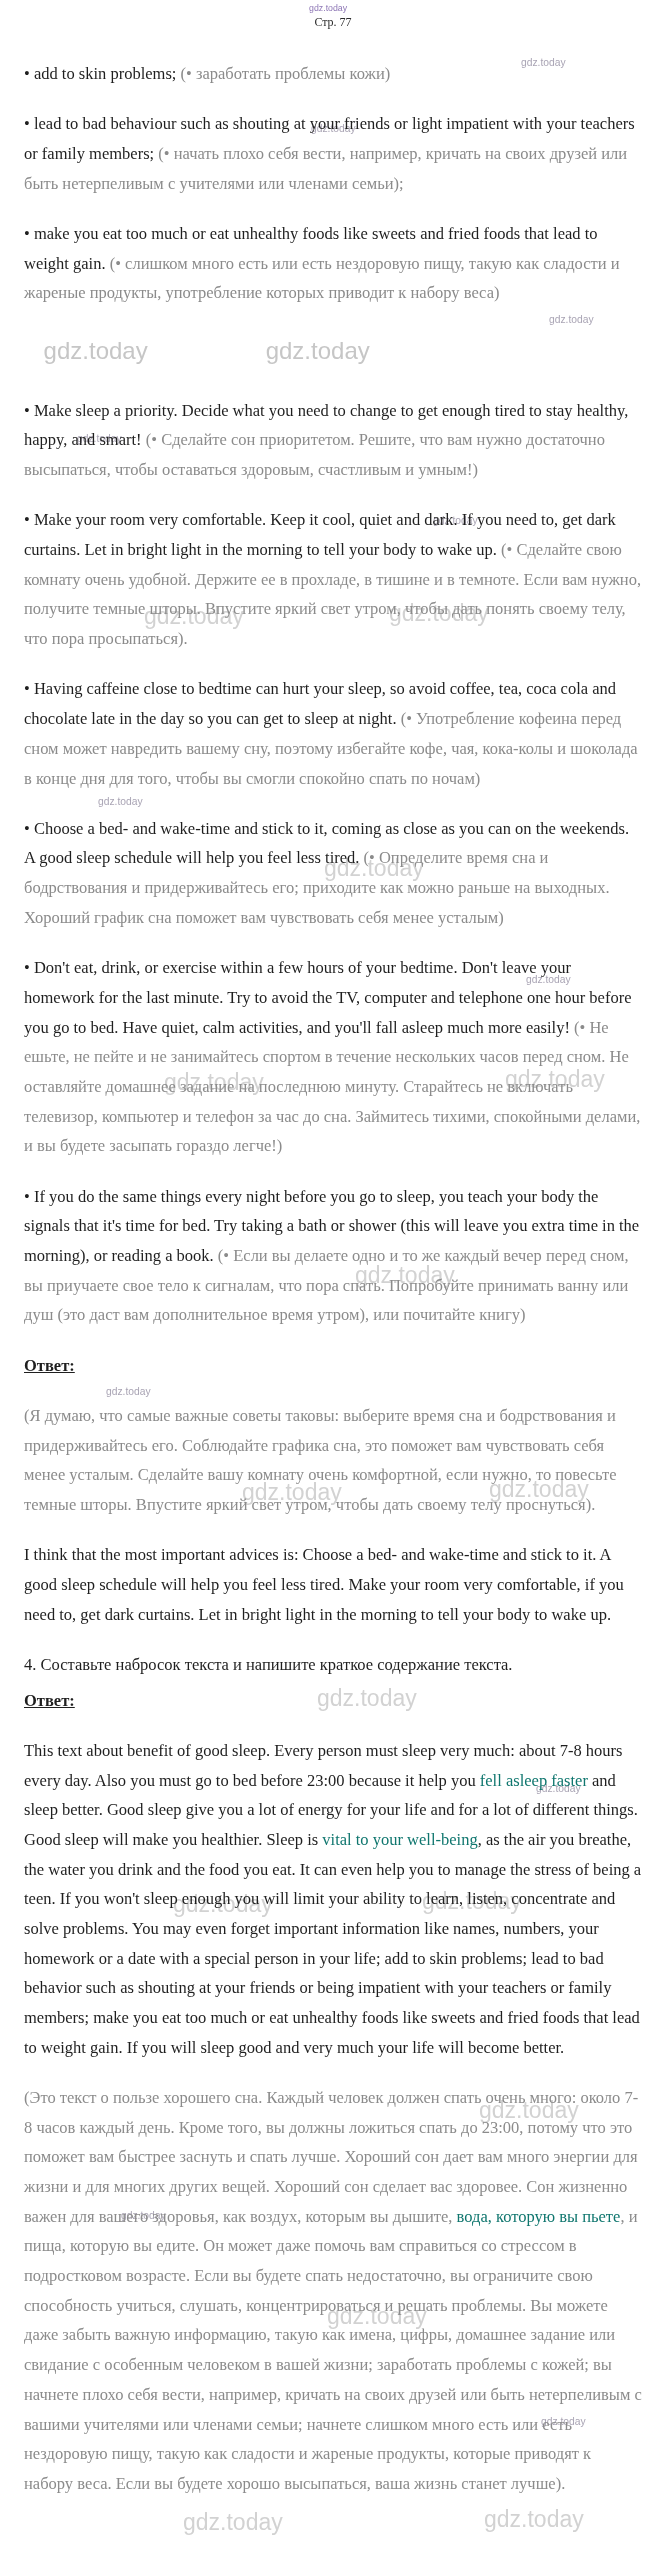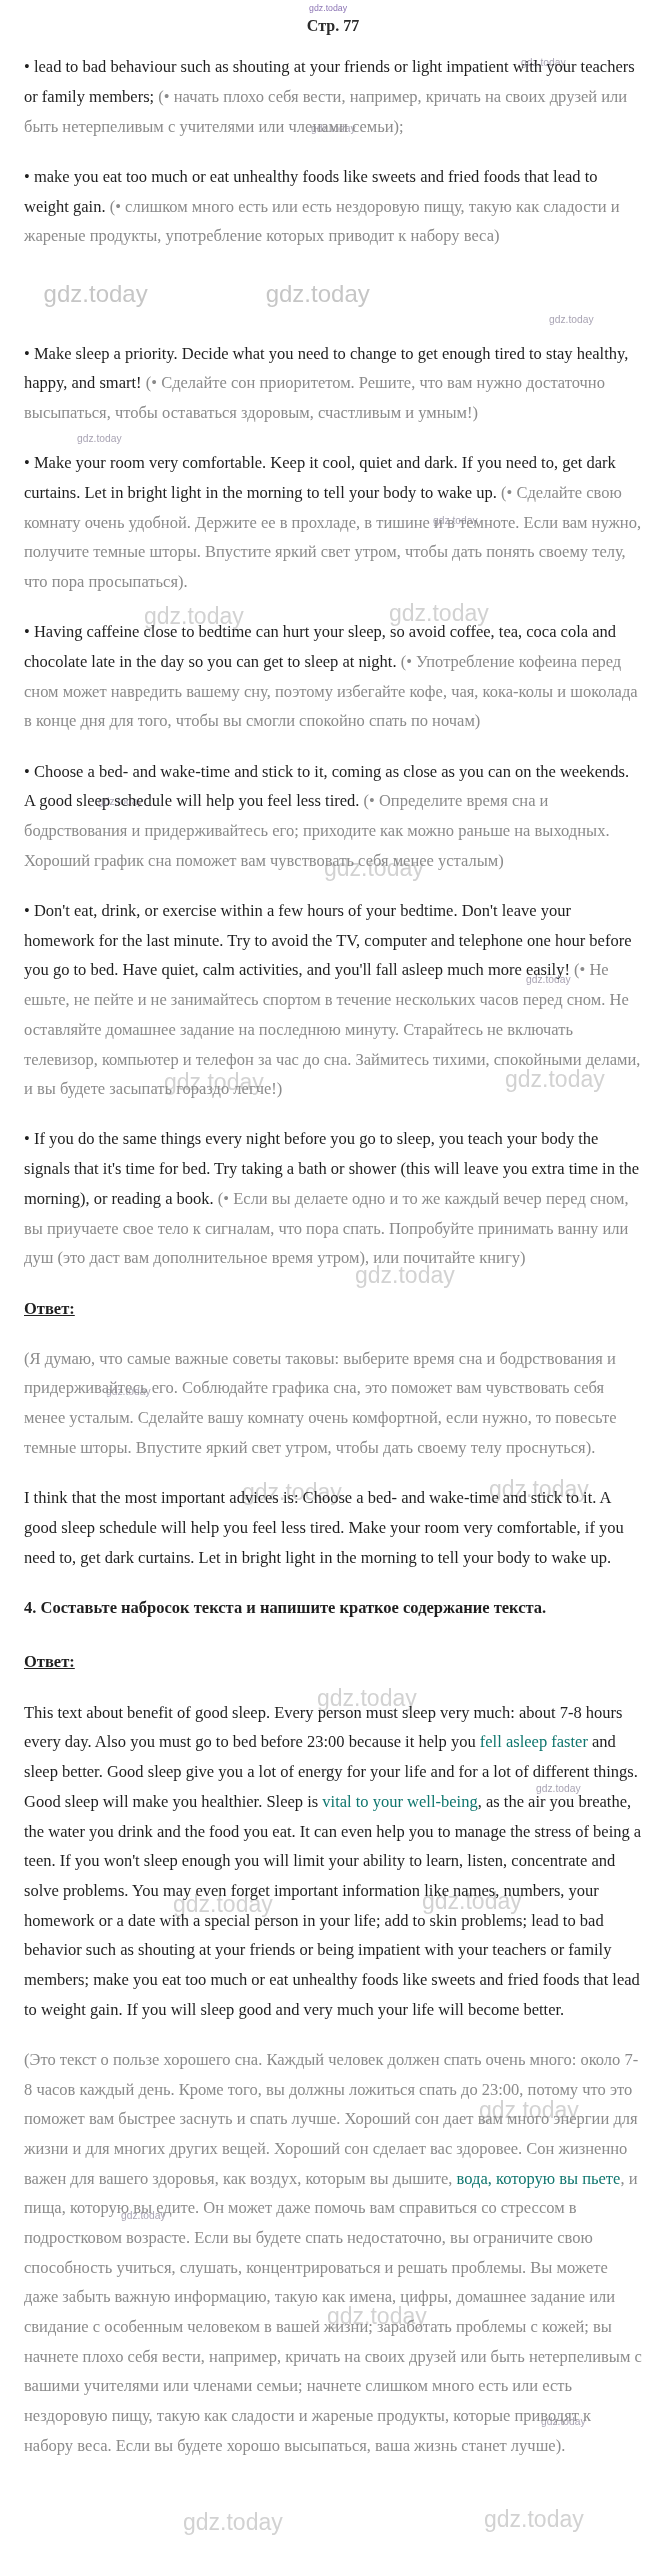--- a/index.html
+++ b/index.html
@@ -5,27 +5,27 @@
   * { margin:0; padding:0; box-sizing:border-box; }
   html,body { background:#ffffff; }
   body { font-family:"Liberation Serif","DejaVu Serif",serif; }
   #page { position:relative; width:666px; height:3980px; background:#fff; overflow:hidden; margin:0 auto; }
   .wm-layer { position:absolute; inset:0; z-index:0; pointer-events:none; }
   .wm { position:absolute; font-family:"Liberation Sans","DejaVu Sans",sans-serif; white-space:nowrap; }
   .wm.small { font-size:10.3px; color:#a9a4b4; }
   .wm.large { font-size:23px; color:#d2d2d2; }
   .wm.purple { font-size:8.8px; color:#8d76b5; }
   .content { position:relative; z-index:1; padding:12.4px 24px 0 24px; font-size:16.5px; line-height:1.8; color:#1f1f1f; }
-  .page-title { text-align:center; font-weight:bold; font-size:16px; color:#2b2b2b; margin-bottom:11px; }
+  .page-title { text-align:center; font-weight:normal; font-size:12px; color:#2b2b2b; margin-bottom:25px; }
   .para { margin-bottom:20.6px; text-align:left; }
   .ru { color:#8b8b8b; }
   .bold { font-weight:bold; }
   .hl { color:#0f766e; }
   .answer-label { font-weight:bold; margin-bottom:20.6px;text-decoration:underline; }
-  .task-heading { font-weight:bold; margin-bottom:25px; }
+  .task-heading { font-weight:normal; margin-bottom:6px; }
   .wm-row { display:flex; margin:7.2px 0 24px 0; }
   .wm-big { font-family:"Liberation Sans","DejaVu Sans",sans-serif; font-size:24px; color:#c6c6c6; }
   .wm-big + .wm-big { margin-left:118px; }
   .wm-row .wm-big:first-child { margin-left:19.6px; }
 </style>
 </head>
 <body>
 
 <div id="page">
 
@@ -57,20 +57,23 @@
     <span class="wm small" style="left:541px; top:2416px;">gdz.today</span>
     <span class="wm large" style="left:183px; top:2509px;">gdz.today</span>
     <span class="wm large" style="left:484px; top:2506px;">gdz.today</span>
 
   </div>
 
   <div class="content">
 
     <div class="page-title">Стр. 77</div>
 
+    <p class="para">
+      <span>• add to skin problems; </span><span class="ru">(• заработать проблемы кожи)</span>
+    </p>
 
     <p class="para">
       <span>• lead to bad behaviour such as shouting at your friends or light impatient with your teachers or family members; </span><span class="ru">(• начать плохо себя вести, например, кричать на своих друзей или быть нетерпеливым с учителями или членами семьи);</span>
     </p>
 
     <p class="para">
       <span>• make you eat too much or eat unhealthy foods like sweets and fried foods that lead to weight gain. </span><span class="ru">(• слишком много есть или есть нездоровую пищу, такую как сладости и жареные продукты, употребление которых приводит к набору веса)</span>
     </p>
 
     <div class="wm-row">

